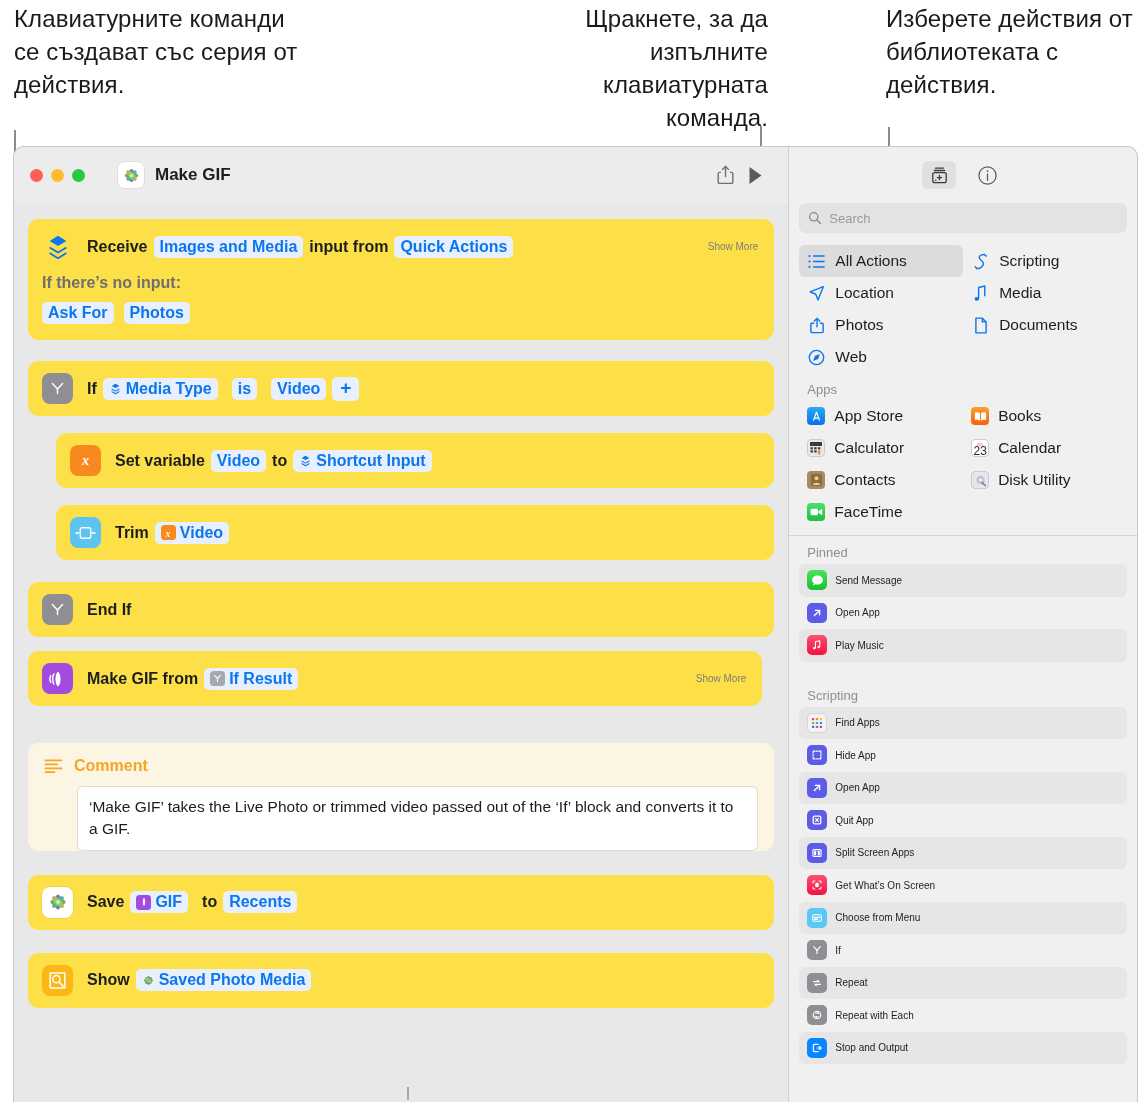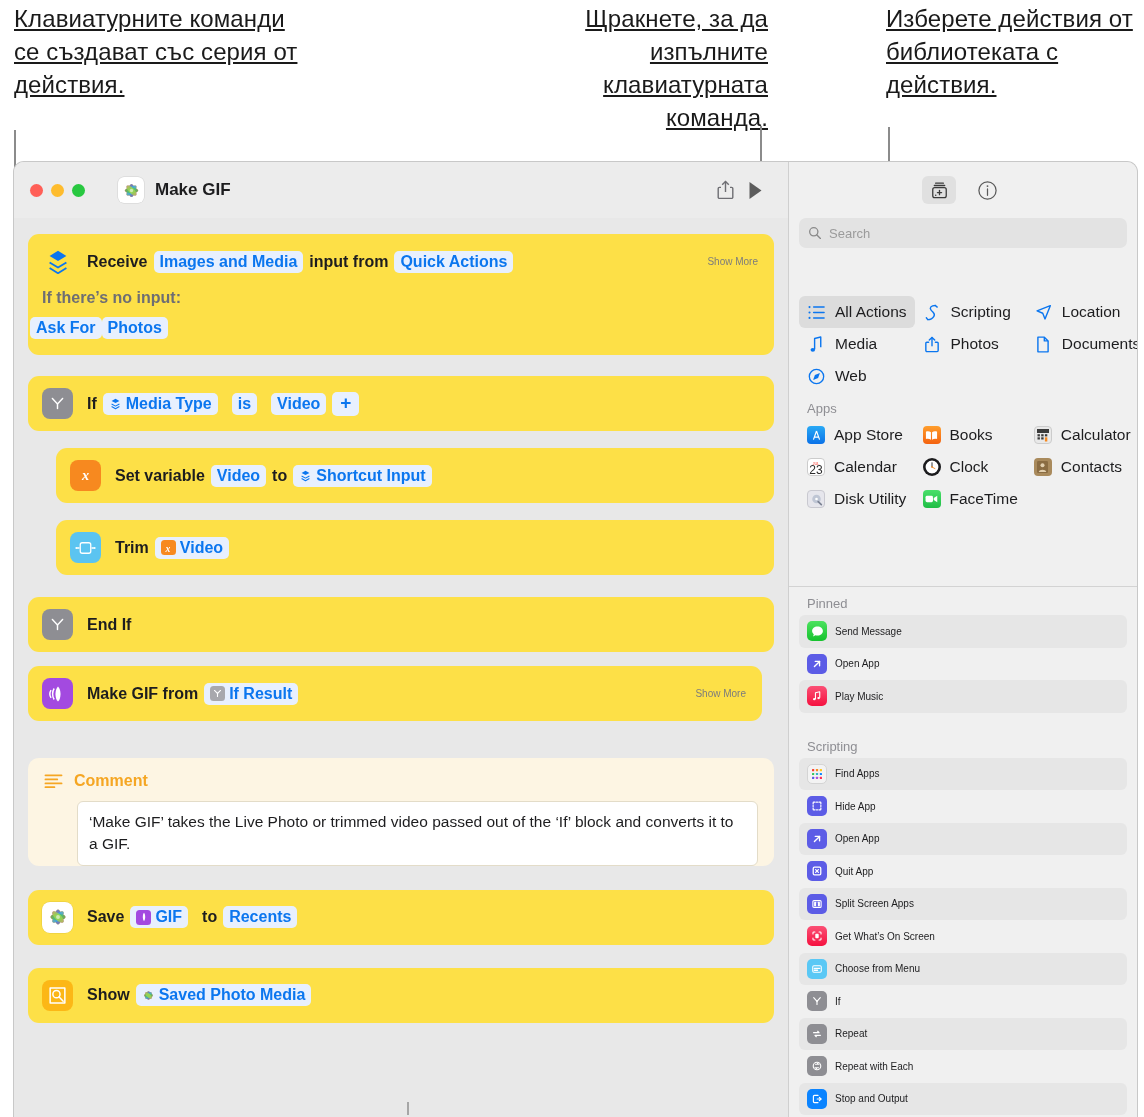--- a/index.html
+++ b/index.html
@@ -11,32 +11,31 @@
   }
   #root { position: relative; width: 1144px; height: 1117px; }
 
   
   .callout {
     position: absolute;
     font-size: 24px;
     line-height: 1.38;
     color: #1a1a1a;
     letter-spacing: .1px;
-    text-decoration: underline;
   }
   #callout-left  { left: 14px;  top: 2px;  width: 300px; text-align: left; }
   #callout-mid   { left: 518px; top: 2px;  width: 250px; text-align: right; }
   #callout-right { left: 886px; top: 2px;  width: 250px; text-align: left; }
 
   .leader { position: absolute; background: #8b8b8b; }
 
   
   #window {
     position: absolute;
-    left: 13px; top: 161px;
+    left: 13px; top: 146px;
     width: 1125px; height: 956px;
     background: #ececec;
     border-radius: 11px 11px 0 0;
     border: 1px solid #c8c8c8;
     border-bottom: none;
     overflow: hidden;
     display: flex;
   }
 
   
@@ -120,21 +119,21 @@
     color: #7c7c7c;
     font-weight: 400;
     padding-right: 2px;
   }
   .sub-line {
     font-size: 16px;
     color: #6e6e73;
     font-weight: 700;
     padding: 0 14px 0 14px;
   }
-  .pill-row { display: flex; padding: 10px 2px 16px; }
+  .pill-row { display: flex; gap: 10px; padding: 10px 14px 16px; }
 
   
   .card.comment { background: #fdf5e3; }
   .comment-head {
     display: flex; align-items: center; gap: 11px;
     padding: 14px 16px 0;
   }
   .comment-title { color: #f5a623; font-size: 16px; font-weight: 700; }
   .comment-body {
     margin: 11px 16px 18px 49px;
@@ -176,28 +175,27 @@
   #search-wrap { padding: 0 10px 12px; }
   #search {
     height: 30px; border-radius: 7px; background: #e3e3e3;
     display: flex; align-items: center; padding: 0 9px; gap: 7px;
   }
   #search-text { font-size: 13px; color: #9b9b9b; }
 
   #cat-grid {
     padding: 0 10px;
     display: grid;
-    grid-template-columns: 1fr 1fr 1fr;
+    grid-template-columns: 1fr 1fr;
     column-gap: 0px;
     row-gap: 0px;
     height: 290px;
     overflow: hidden;
     align-content: start;
     position: relative;
-    margin-top: 36px;
   }
   .cat {
     display: flex; align-items: center; gap: 9px;
     height: 32px;
     padding: 0 8px;
     border-radius: 6px;
     font-size: 15.5px;
     color: #1d1d1f;
     white-space: nowrap;
   }
@@ -687,32 +685,20 @@
         </div>
 
         <div class="cat">
           <span class="sq" style="background:#fff;border:.5px solid #ccc;flex-direction:column;">
             <span style="font-size:4px;color:#fa3b30;line-height:4px;margin-top:1px;">JUL</span>
             <span style="font-size:12px;color:#2c2c2c;line-height:8px;font-weight:400;">23</span>
           </span>
           <span>Calendar</span>
         </div>
 
-        <div class="cat">
-          <span class="sq" style="background:#1c1c1e;border-radius:50%;">
-            <svg width="16" height="16" viewBox="0 0 18 18">
-              <circle cx="9" cy="9" r="8" fill="#fff"></circle>
-              <circle cx="9" cy="9" r="8" fill="none" stroke="#1c1c1e" stroke-width="1.6"></circle>
-              <path d="M9 9 V4.2" stroke="#1c1c1e" stroke-width="1" stroke-linecap="round"></path>
-              <path d="M9 9 L12.3 10.8" stroke="#f7891f" stroke-width="1" stroke-linecap="round"></path>
-              <circle cx="9" cy="9" r=".9" fill="#f7891f"></circle>
-            </svg>
-          </span>
-          <span>Clock</span>
-        </div>
 
         <div class="cat">
           <span class="sq" style="background:#a98a5c;">
             <svg width="11" height="12" viewBox="0 0 12 13" fill="#6b5330">
               <rect x="0" y="0" width="12" height="13" rx="1.4" fill="#8a6c42"></rect>
               <circle cx="6" cy="4.6" r="2.2" fill="#e2cfae"></circle>
               <path d="M1.9 12 C2.4 8.8 9.6 8.8 10.1 12 Z" fill="#e2cfae"></path>
             </svg>
           </span>
           <span>Contacts</span>

